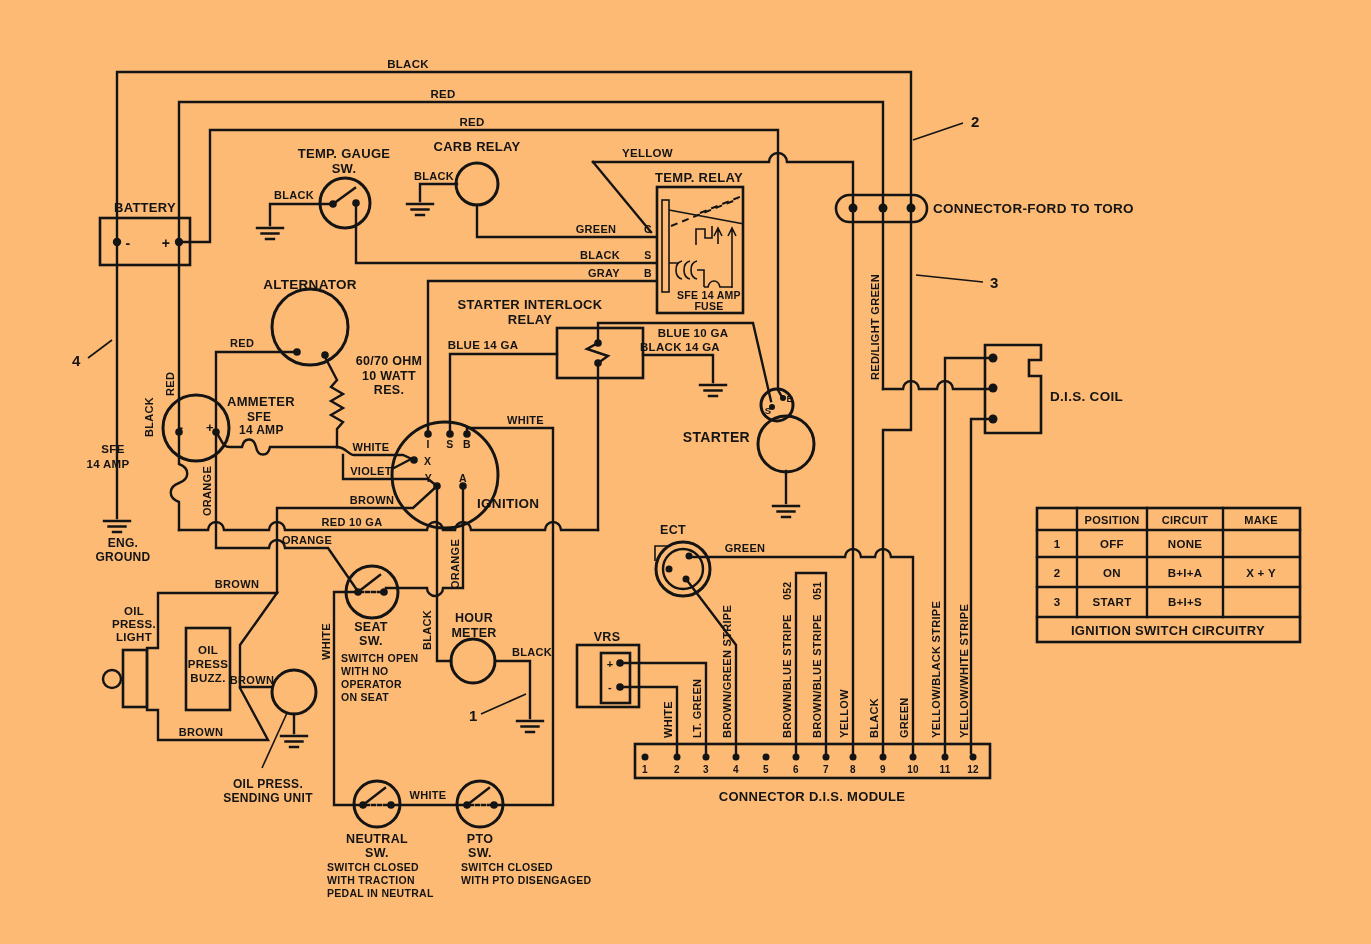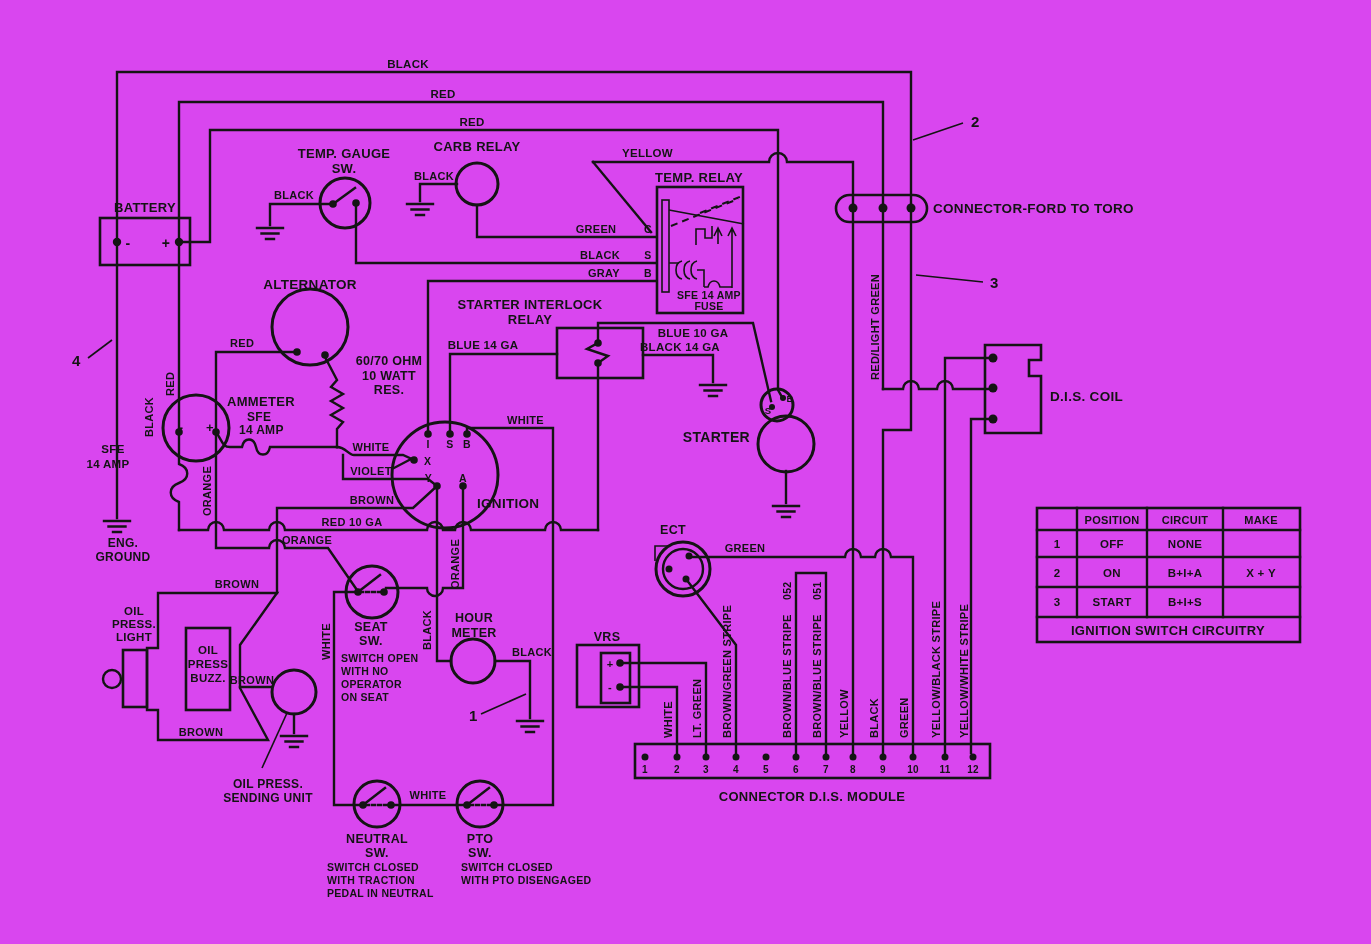--- a/index.html
+++ b/index.html
@@ -1,16 +1,16 @@
 <!DOCTYPE html>
 <html><head>
 <meta charset="utf-8">
 <style>
   html,body{margin:0;padding:0;background:#e8e8e8;}
-  .stage{position:relative;width:1371px;height:944px;background:#d946ef;overflow:hidden;}
+  .stage{position:relative;width:1371px;height:944px;background:#fdba74;overflow:hidden;}
   svg{display:block;}
   text{font-family:"Liberation Sans",sans-serif;font-weight:bold;fill:#141414;letter-spacing:.3px;}
   .t9{font-size:9.5px}.t10{font-size:10px}.t105{font-size:10.5px}.t11{font-size:11px}
   .t115{font-size:11.5px}.t12{font-size:12px}.t125{font-size:12.5px}.t13{font-size:13px}
   .t135{font-size:13.5px}.t14{font-size:14px}.t15{font-size:15px}
   .mid{text-anchor:middle}.end{text-anchor:end}
   .w{stroke:#141414;stroke-width:2.4;fill:none;stroke-linecap:square}
   .w3{stroke:#141414;stroke-width:3;fill:none}
   .thin{stroke:#141414;stroke-width:1.6;fill:none}
   .dash{stroke:#141414;stroke-width:2;fill:none;stroke-dasharray:7,5}

